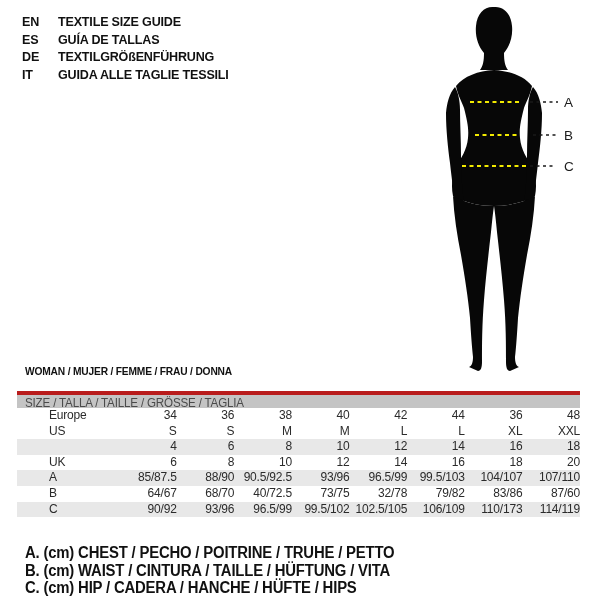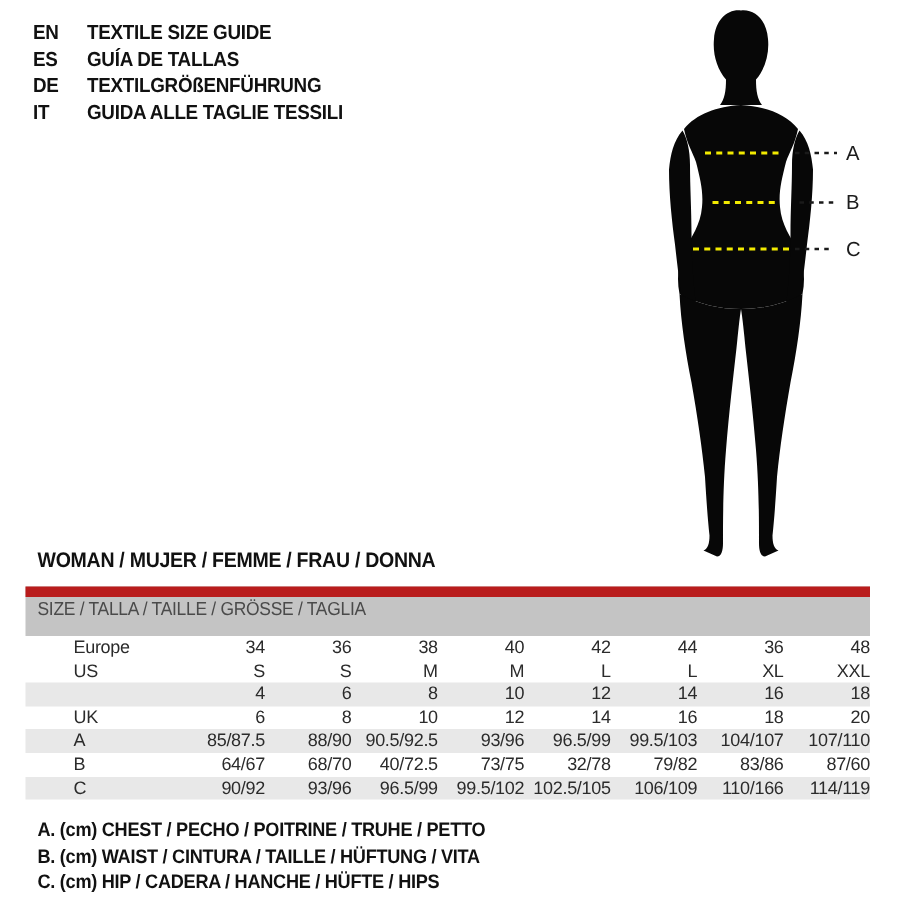--- a/index.html
+++ b/index.html
@@ -13,37 +13,37 @@
   .lang-block { position:absolute; left:22px; top:13px; }
   .lang-row { display:flex; height:17.5px; align-items:center; }
   .lang-code, .lang-label { font-weight:bold; font-size:13.5px; color:#111; }
   .lang-code { width:36px; flex:0 0 36px; }
 
   
   .figure { position:absolute; left:430px; top:0; width:170px; height:380px; }
   .figure svg { display:block; }
 
   
-  .group-title { position:absolute; left:25px; top:365px; font-weight:bold; font-size:14px; color:#111; }
+  .group-title { position:absolute; left:25px; top:365px; font-weight:bold; font-size:11px; color:#111; }
 
   
   .size-table { position:absolute; left:17px; top:391px; width:563px; }
   .thead {
-    background:#c4c4c4; border-top:7px solid #b91c1c; box-sizing:border-box;
-    height:33px; line-height:16px; padding-left:8px;
+    background:#c4c4c4; border-top:4px solid #b91c1c; box-sizing:border-box;
+    height:17px; line-height:16px; padding-left:8px;
     color:#4a4a4a; font-size:12.5px; letter-spacing:-0.2px;
   }
   .trow { display:flex; height:15.6px; line-height:15.6px; font-size:12px; color:#2b2b2b; letter-spacing:-0.2px; }
   .trow.shaded { background:#e8e8e8; }
   .tlabel { width:78px; flex:0 0 78px; padding-left:8px; box-sizing:border-box;margin-left:24px; }
   .tcell { flex:1; text-align:right; }
 
   
   .legend { position:absolute; left:25px; top:544px; }
-  .legend-line { font-weight:bold; font-size:13px; height:17.5px; line-height:17.5px; color:#111; }
+  .legend-line { font-weight:bold; font-size:16px; height:17.5px; line-height:17.5px; color:#111; }
 </style>
 </head>
 <body>
 
 <div class="lang-block">
     <div class="lang-row">
       <span class="lang-code"><span class="cond">EN</span></span>
       <span class="lang-label cond">TEXTILE SIZE GUIDE</span>
     </div>
     <div class="lang-row">
@@ -163,21 +163,21 @@
         <span class="tcell">87/60</span>
       </div>
       <div class="trow shaded">
         <span class="tlabel">C</span>
         <span class="tcell">90/92</span>
         <span class="tcell">93/96</span>
         <span class="tcell">96.5/99</span>
         <span class="tcell">99.5/102</span>
         <span class="tcell">102.5/105</span>
         <span class="tcell">106/109</span>
-        <span class="tcell">110/166</span>
+        <span class="tcell">110/173</span>
         <span class="tcell">114/119</span>
       </div>
     </div>
 </div>
 
 <div class="legend">
     <div class="legend-line"><span class="cond">A. (cm) CHEST / PECHO / POITRINE / TRUHE / PETTO</span></div>
     <div class="legend-line"><span class="cond">B. (cm) WAIST / CINTURA / TAILLE / HÜFTUNG / VITA</span></div>
     <div class="legend-line"><span class="cond">C. (cm) HIP / CADERA / HANCHE / HÜFTE / HIPS</span></div>
   </div>

